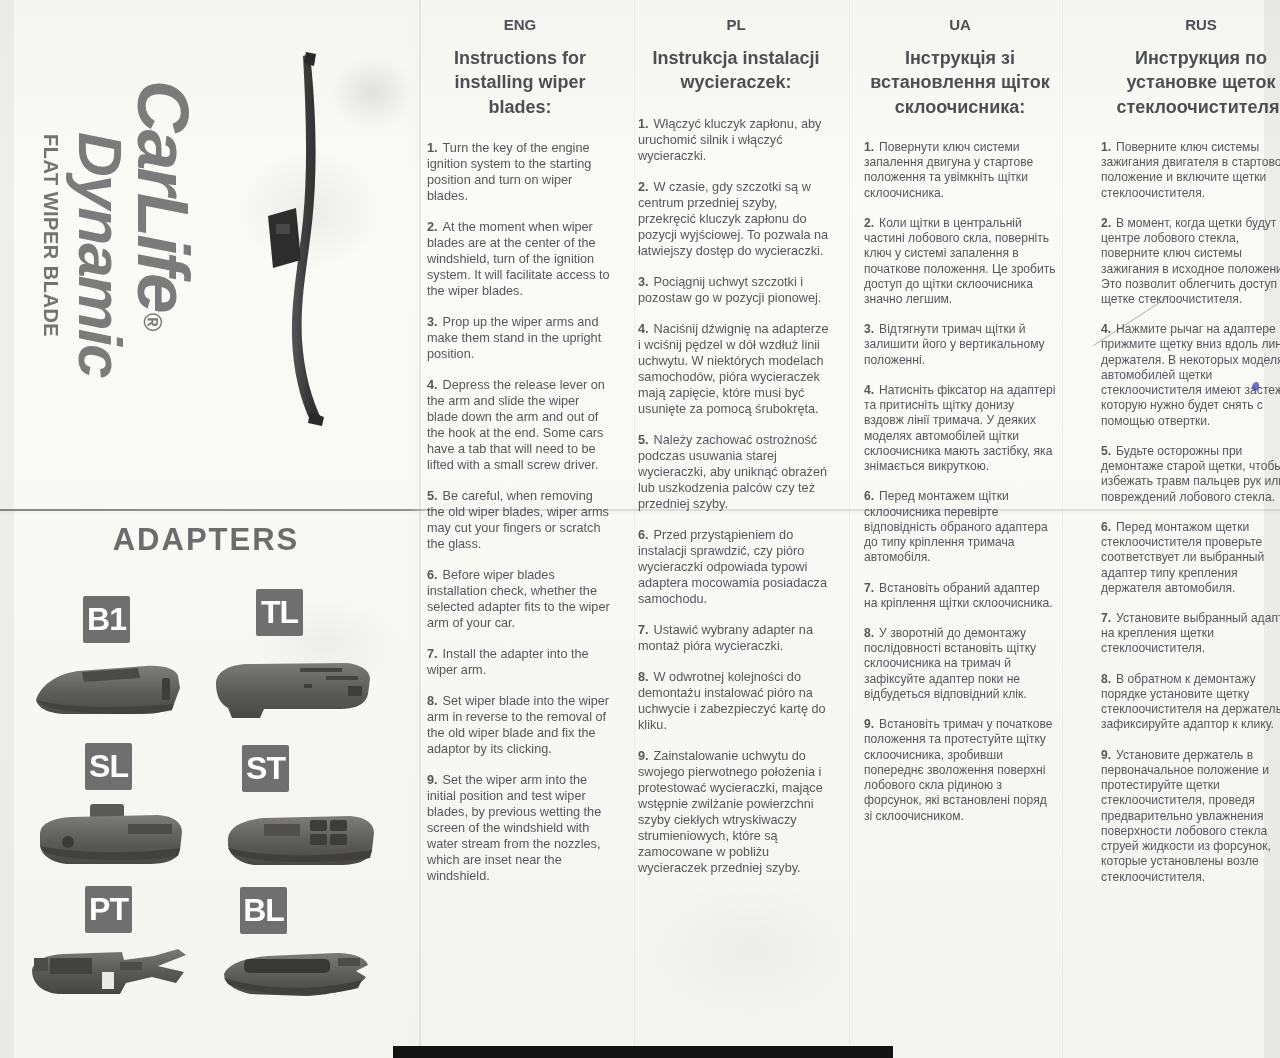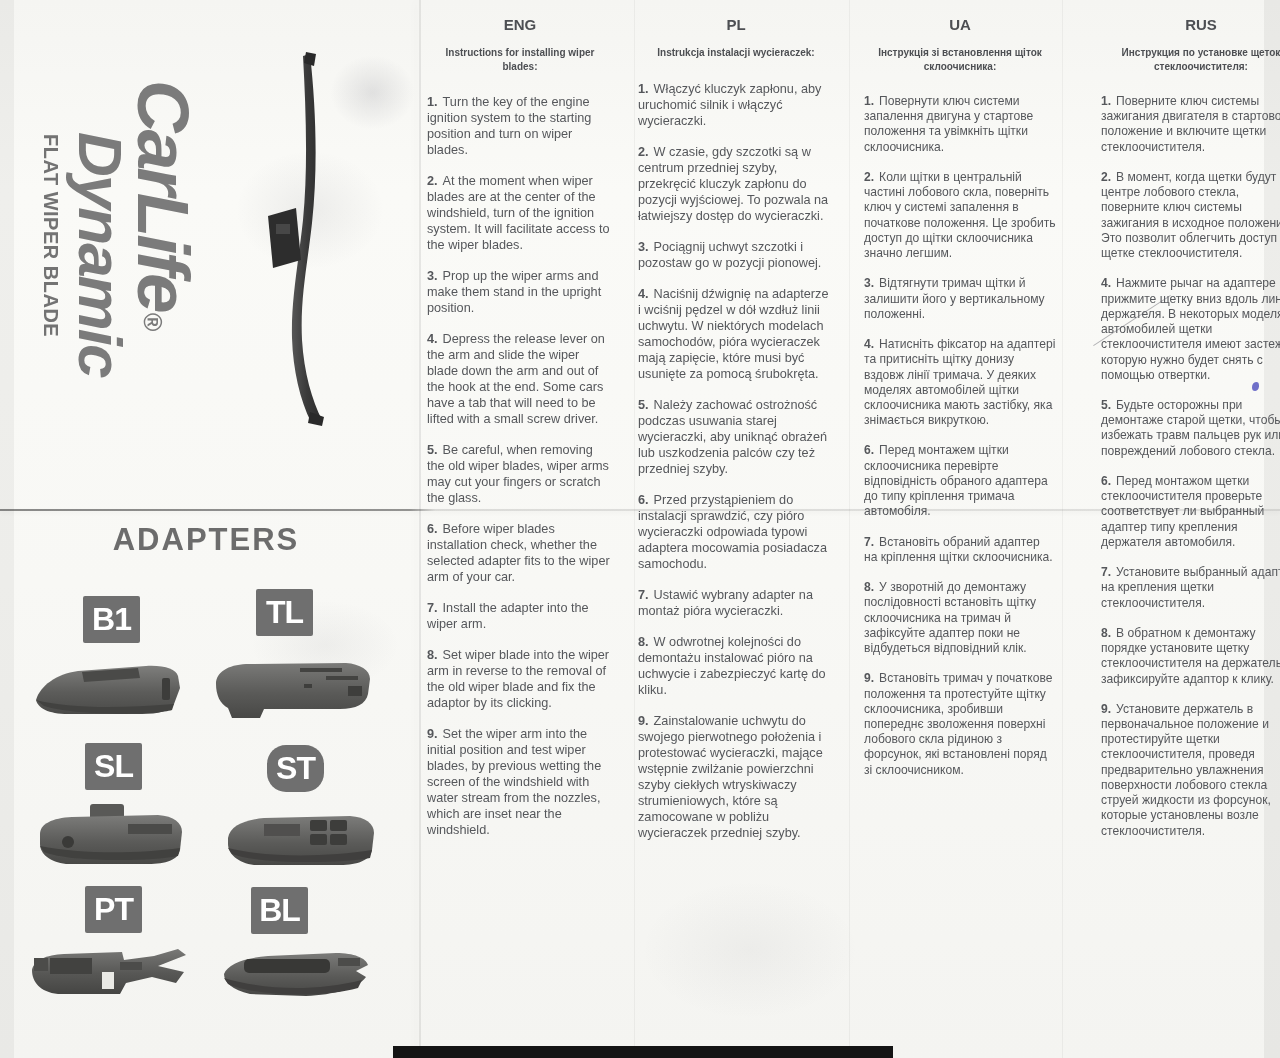--- a/index.html
+++ b/index.html
@@ -34,44 +34,44 @@
     color:#7b7b7b;
   }
   .brand-line1{font-size:73px;font-weight:bold;font-style:italic;line-height:.92;letter-spacing:-3px;white-space:nowrap;}
   .brand-line1 .reg{font-size:25px;font-weight:bold;letter-spacing:0;vertical-align:6px;margin-left:2px;}
   .brand-line2{font-size:62px;font-weight:bold;font-style:italic;line-height:.98;letter-spacing:-2px;padding-left:52px;white-space:nowrap;}
   .brand-sub{font-size:20px;font-weight:bold;letter-spacing:.5px;padding-left:54px;margin-top:7px;color:#737373;white-space:nowrap;}
   .blade-svg{position:absolute;left:252px;top:48px;}
   
   .adapters-title{position:absolute;left:0;top:522px;width:412px;text-align:center;
     font-size:31px;font-weight:bold;letter-spacing:2px;color:#6c6c6c;}
-  .alabel{position:absolute;width:57px;height:47px;background:#6f6f6f;border-radius:2px;
+  .alabel{position:absolute;width:47px;height:47px;background:#6f6f6f;border-radius:2px;
     display:flex;align-items:center;justify-content:center;
     color:#ffffff;font-size:32px;font-weight:bold;letter-spacing:-1px;}
   .lb-b1{left:83px;top:596px;}
   .lb-tl{left:256px;top:589px;}
   .lb-sl{left:85px;top:743px;}
-  .lb-st{left:267px;top:745px;border-radius:19px;}
+  .lb-st{left:242px;top:745px;}
   .lb-pt{left:85px;top:886px;}
-  .lb-bl{left:251px;top:887px;}
+  .lb-bl{left:240px;top:887px;}
   .aphoto{position:absolute;}
   .ph-b1{left:26px;top:648px;}
   .ph-tl{left:208px;top:650px;}
   .ph-sl{left:28px;top:796px;}
   .ph-st{left:218px;top:800px;}
   .ph-pt{left:24px;top:936px;}
   .ph-bl{left:214px;top:938px;}
   
   .col{position:absolute;top:16px;color:#55575b;}
   .col-eng{left:427px;width:186px;font-size:12.7px;}
   .col-pl {left:638px;width:196px;font-size:12.7px;}
   .col-ua {left:856px;width:192px;font-size:12.1px;margin-left:8px;}
   .col-rus{left:1066px;width:200px;font-size:12.1px;margin-left:35px;}
   .lang{text-align:center;font-weight:bold;font-size:15px;color:#4d4f53;margin:0 0 13px 0;}
-  .heading{text-align:center;font-weight:bold;font-size:10px;line-height:1.35;color:#4d4f53;margin:0 0 21px 0;}
+  .heading{text-align:center;font-weight:bold;font-size:18px;line-height:1.35;color:#4d4f53;margin:0 0 21px 0;}
   .step{margin:0 0 15px 0;line-height:1.26;}
   .step .n{font-weight:bold;margin-right:5px;}
 </style>
 </head>
 <body>
 
 <div class="sheet">
 
   <div class="edge-left"></div>
   <div class="edge-right"></div>

